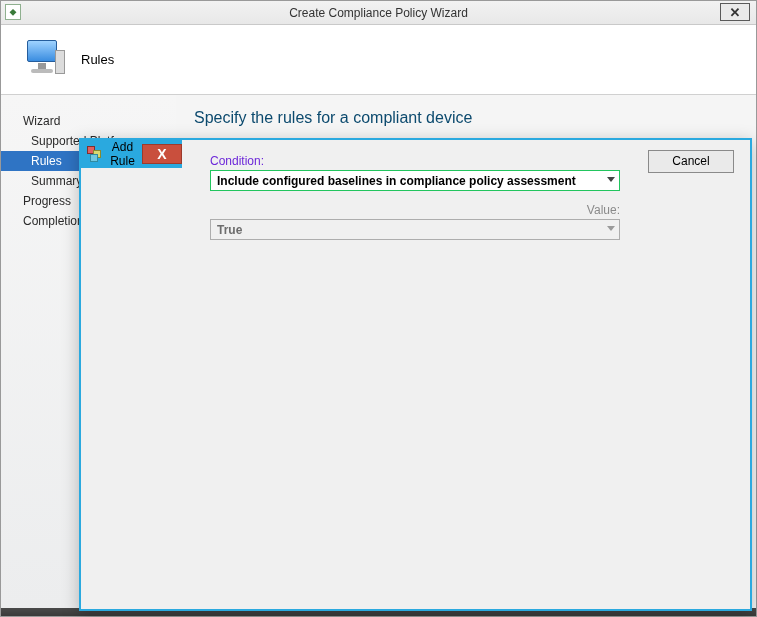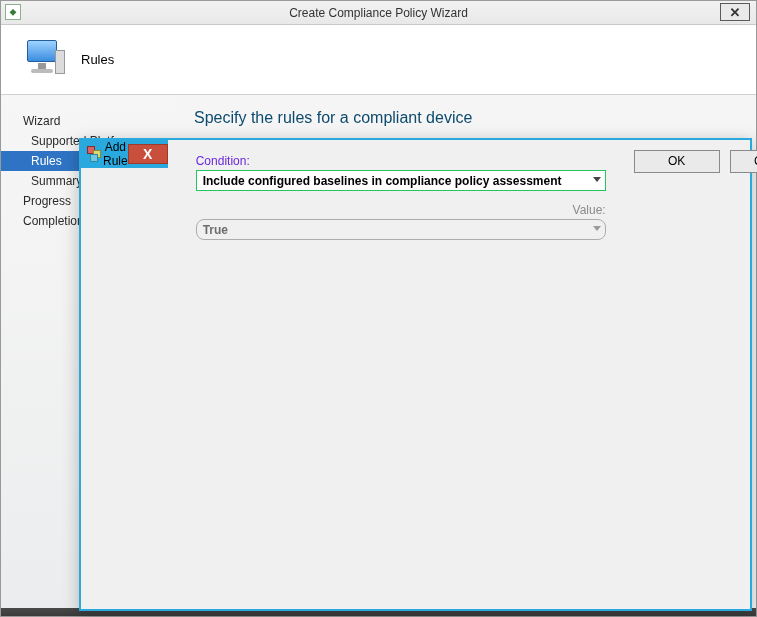--- a/index.html
+++ b/index.html
@@ -34,21 +34,21 @@
   .modal-titlebar .app-ico { width:16px; height:16px; margin-left:6px; position:relative; }
   .modal-titlebar .app-ico .b1{position:absolute;left:0;top:0;width:8px;height:8px;background:#e06060;border:1px solid #803030;}
   .modal-titlebar .app-ico .b2{position:absolute;left:6px;top:4px;width:8px;height:8px;background:#d8d870;border:1px solid #8a8a30;}
   .modal-titlebar .app-ico .b3{position:absolute;left:3px;top:8px;width:8px;height:8px;background:#70c8e0;border:1px solid #308aa0;}
   .modal-titlebar .mtitle { flex:1; text-align:center; font-size:12px; color:#000; }
   .modal-titlebar .mclose { width:40px; height:20px; margin-right:0px; background:#c94f3d; color:#fff; display:flex; align-items:center; justify-content:center; font-family:Arial; font-size:14px; font-weight:bold; border:1px solid #9c3a2c;}
   .modal-body { flex:1; padding:14px 28px 0 28px; }
   .lbl { font-size:12px; color:#6d28d9; margin-bottom:2px; display:block;}
   .lbl.disabled { color:#8a8a8a; }
   .dd { width:100%; height:21px; border:1px solid #22c55e; background:#fff; padding:0 18px 0 6px; font-size:12px; font-family:inherit; position:relative; display:flex; align-items:center;font-weight:bold; }
-  .dd.disabled { background:#f0f0f0; color:#6d6d6d; border-color: #adadad; border-radius: 8px;}
+  .dd.disabled { background:#f0f0f0; color:#6d6d6d; border-color: #adadad;}
   .dd .arrow { position:absolute; right:4px; top:6px; width:0;height:0;border-left:4px solid transparent;border-right:4px solid transparent;border-top:5px solid #444;}
   .dd.disabled .arrow{ border-top-color:#9a9a9a;}
   .value-dd-wrap { margin-top:12px; width:410px;text-align:right;}
   .modal-footer { height:42px; display:flex; justify-content:flex-end; align-items:center; padding-right:16px; gap:10px;}
   .btn { width:86px; height:23px; background:#eaeaea; border:1px solid #8a8a8a; font-size:12px; font-family:inherit; display:flex; align-items:center; justify-content:center; }
 </style>
 </head>
 <body>
 
 <div class="outer">
@@ -111,21 +111,18 @@
       <div class="value-dd-wrap">
         <span class="lbl disabled">Value:</span>
         <div class="dd disabled">
           <span>True</span>
           <span class="arrow"></span>
         </div>
       </div>
     </div>
     <div class="modal-footer">
       <button class="btn">
-          <span>OK</span>
-        </button>
-      <button class="btn">
           <span>Cancel</span>
         </button>
     </div>
   </div>
 
 </div>
 
 </body></html>

